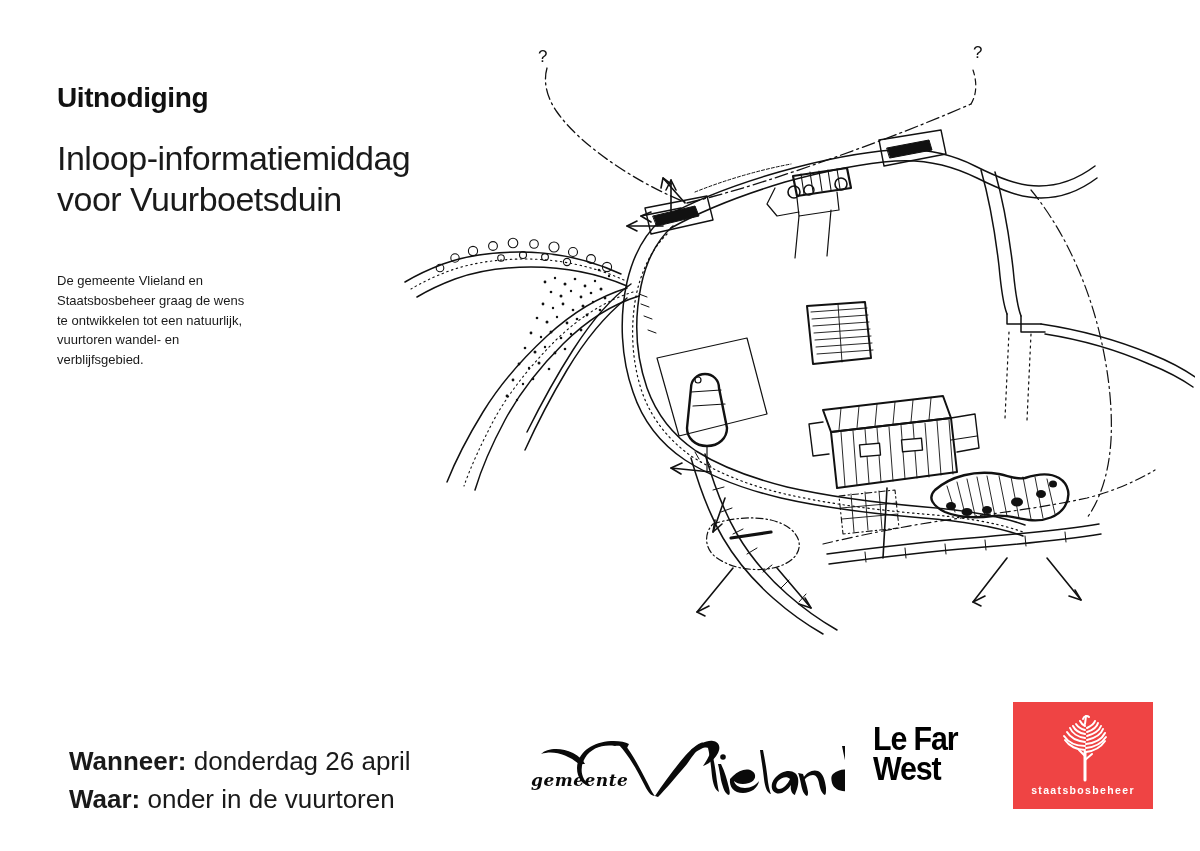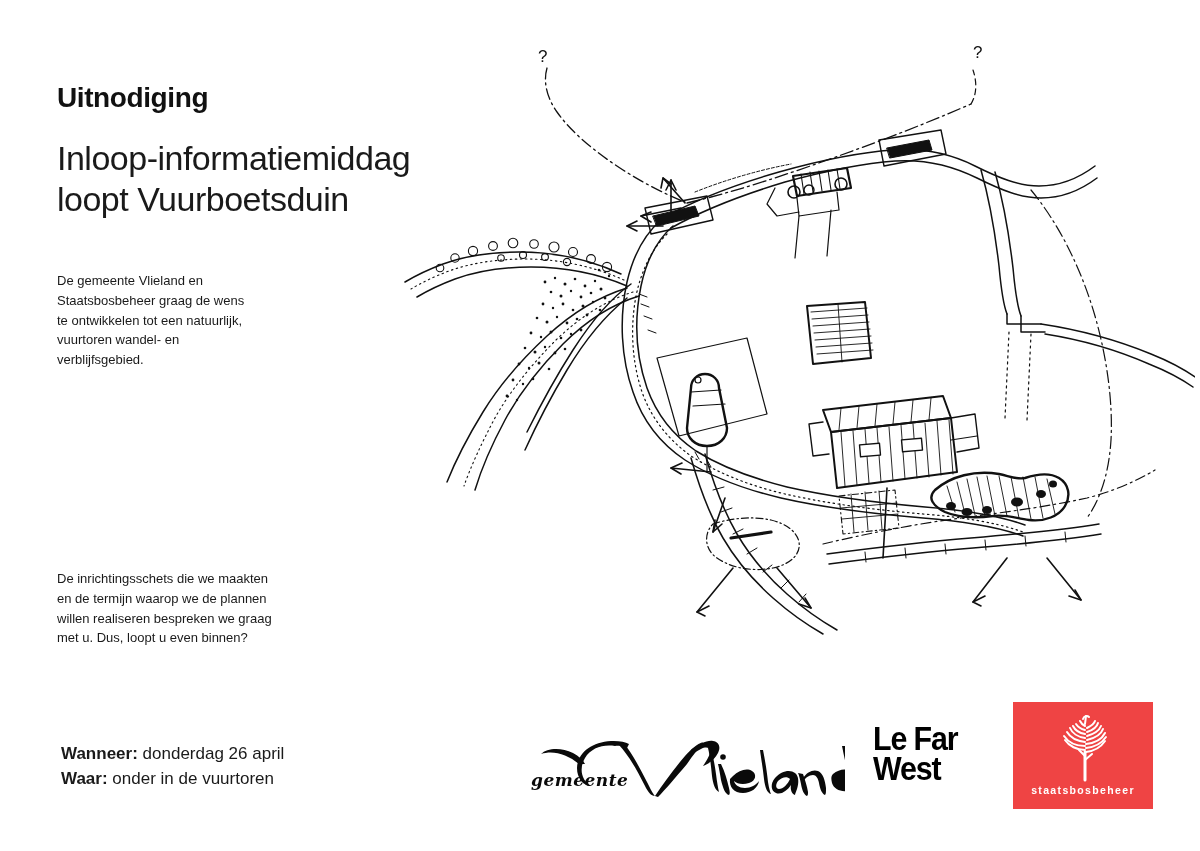--- a/index.html
+++ b/index.html
@@ -65,23 +65,23 @@
     font-weight: 400;
     line-height: 1.52;
     color: #1a1a1a;
   }
   .para .p-line { display: block; white-space: nowrap; }
   .para-intro { top: 241px; }
   .para-outro { top: 539px; }
 
   .details {
     position: absolute;
-    left: 4px;
+    left: 12px;
     top: 712px;
-    font-size: 17px;
+    font-size: 26px;
     line-height: 1.47;
     color: #1a1a1a;
   }
   .details .d-row { display: block; white-space: nowrap; }
   .details .d-label { font-weight: 700; }
   .details .d-value { font-weight: 400; }
 
   
   .logo-row {
     position: absolute;
@@ -179,37 +179,31 @@
 <body>
 
 <div class="poster">
 
   <div class="text-col">
 
     <div class="kicker">Uitnodiging</div>
 
     <div class="headline">
       <span class="hl-line">Inloop-informatiemiddag</span>
-      <span class="hl-line">loopt Vuurboetsduin</span>
+      <span class="hl-line">voor Vuurboetsduin</span>
     </div>
 
     <div class="para para-intro">
       <span class="p-line">De gemeente Vlieland en</span>
       <span class="p-line">Staatsbosbeheer graag de wens</span>
       <span class="p-line">te ontwikkelen tot een natuurlijk,</span>
       <span class="p-line">vuurtoren wandel- en</span>
       <span class="p-line">verblijfsgebied.</span>
     </div>
 
-    <div class="para para-outro">
-      <span class="p-line">De inrichtingsschets die we maakten</span>
-      <span class="p-line">en de termijn waarop we de plannen</span>
-      <span class="p-line">willen realiseren bespreken we graag</span>
-      <span class="p-line">met u. Dus, loopt u even binnen?</span>
-    </div>
 
     <div class="details">
       <span class="d-row">
         <span class="d-label">Wanneer:</span>
         <span class="d-value">donderdag 26 april</span>
       </span>
       <span class="d-row">
         <span class="d-label">Waar:</span>
         <span class="d-value">onder in de vuurtoren</span>
       </span>

